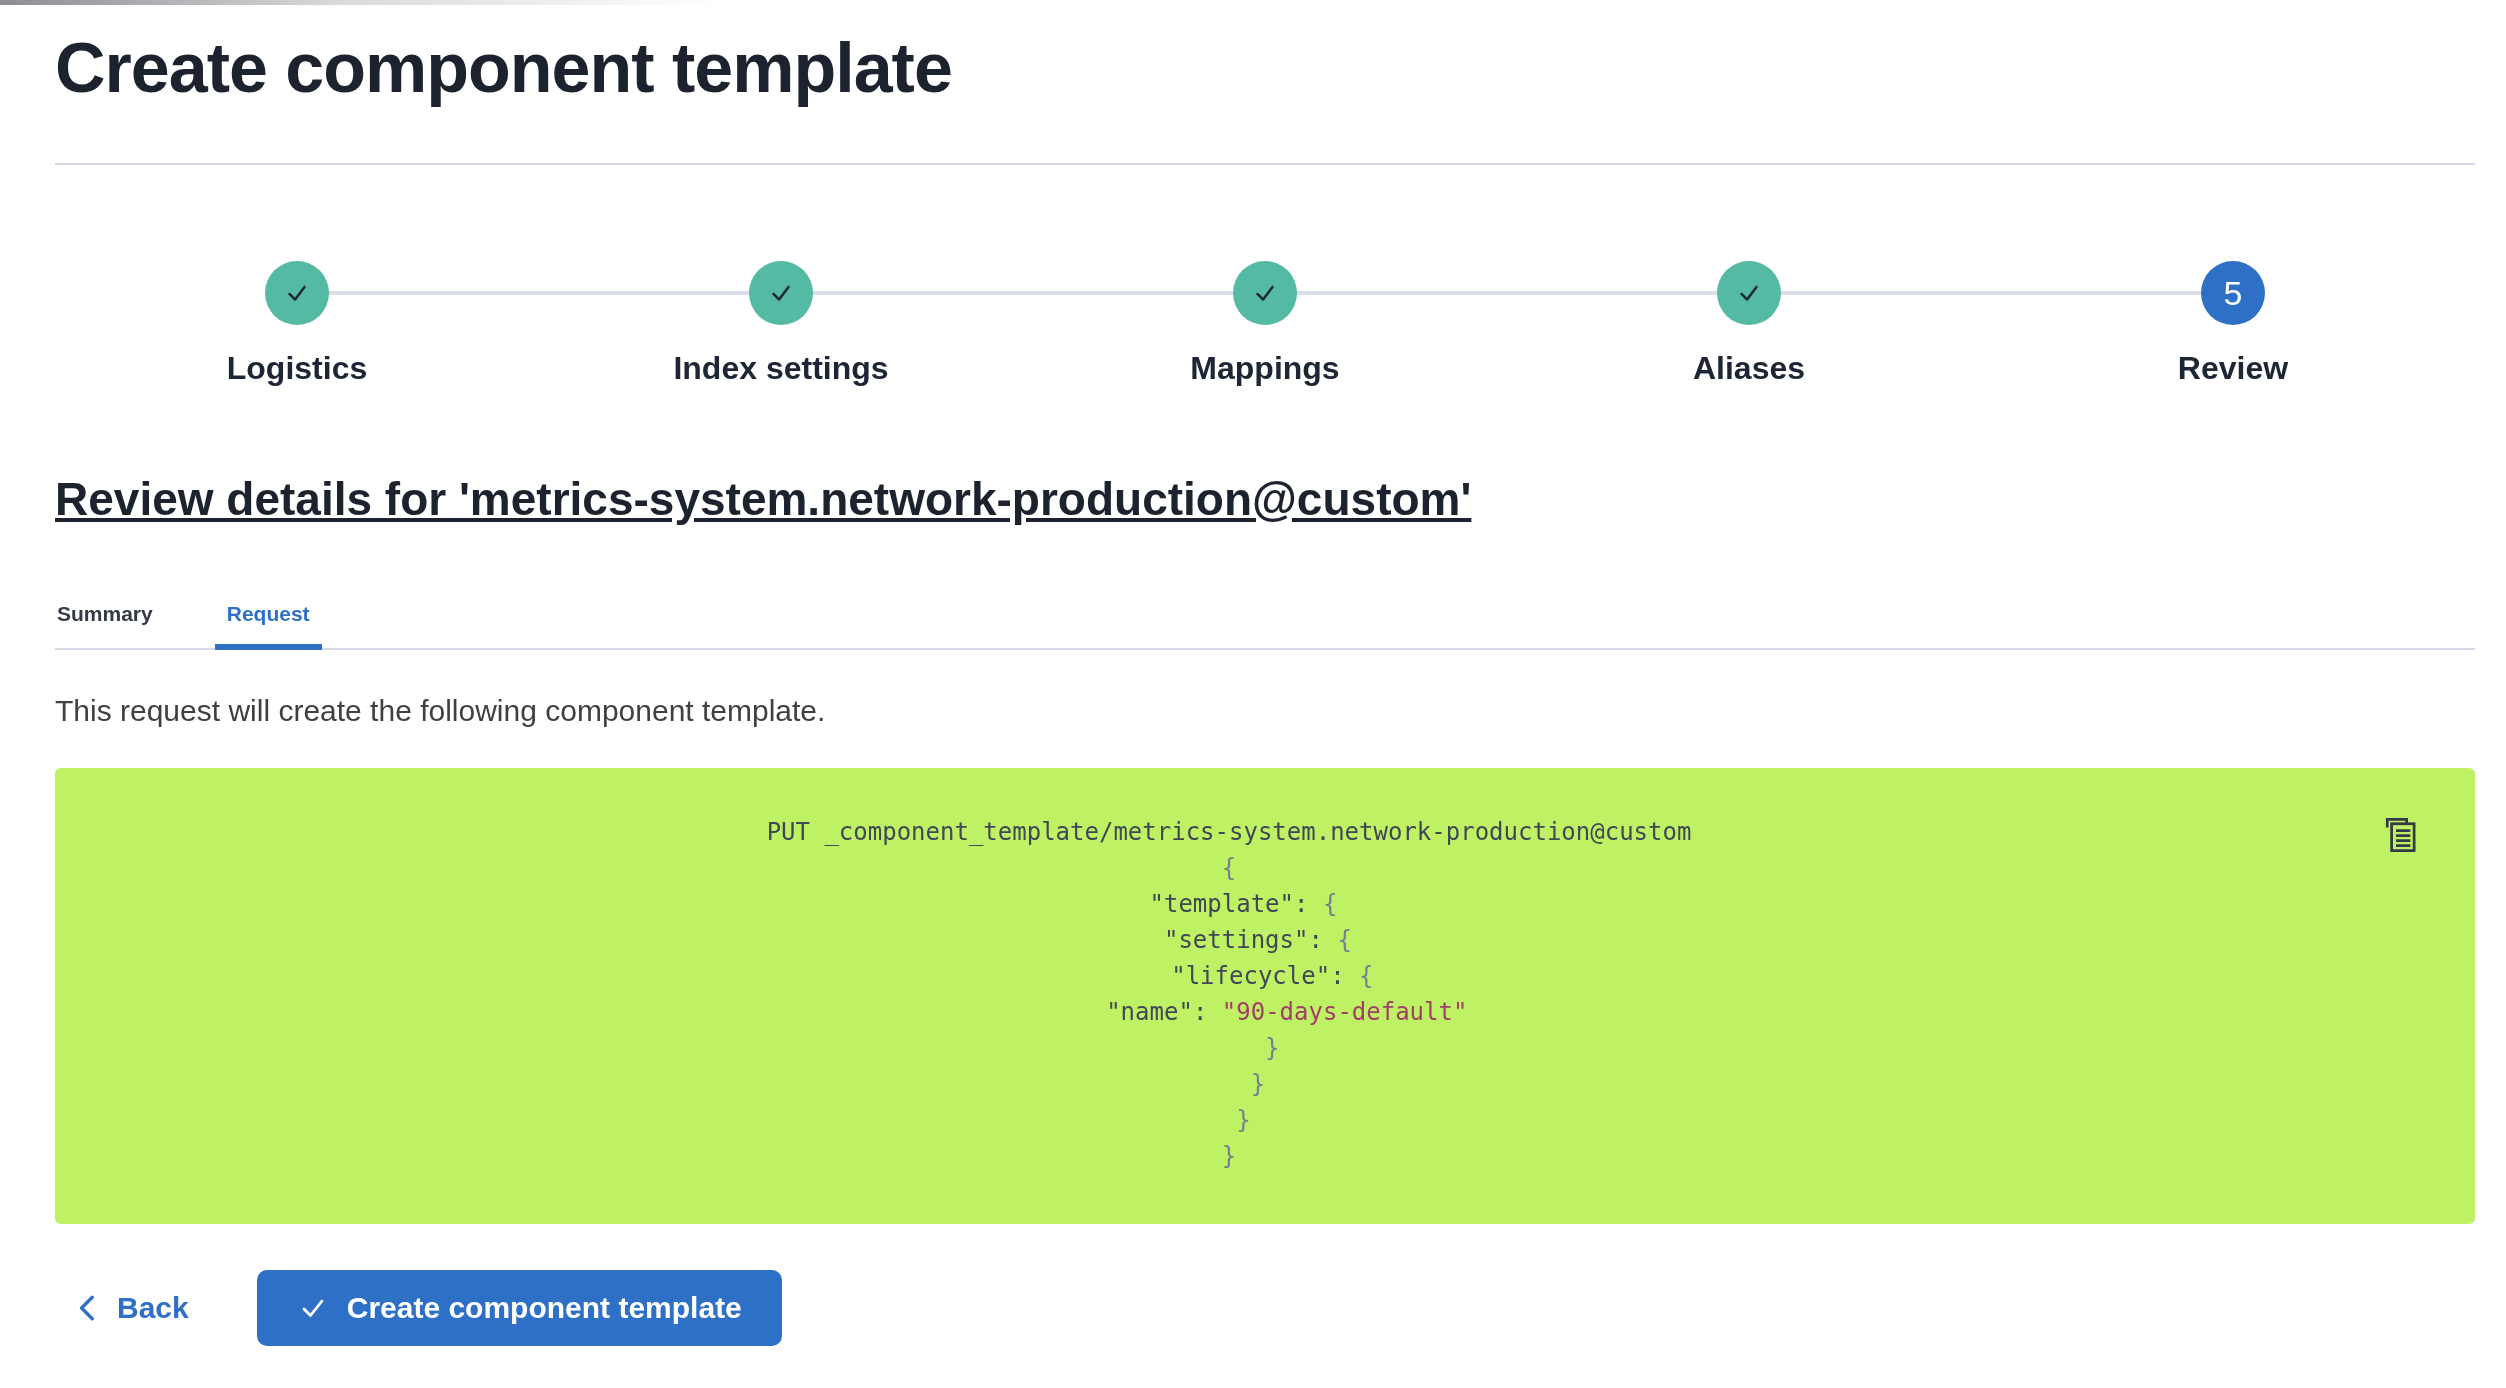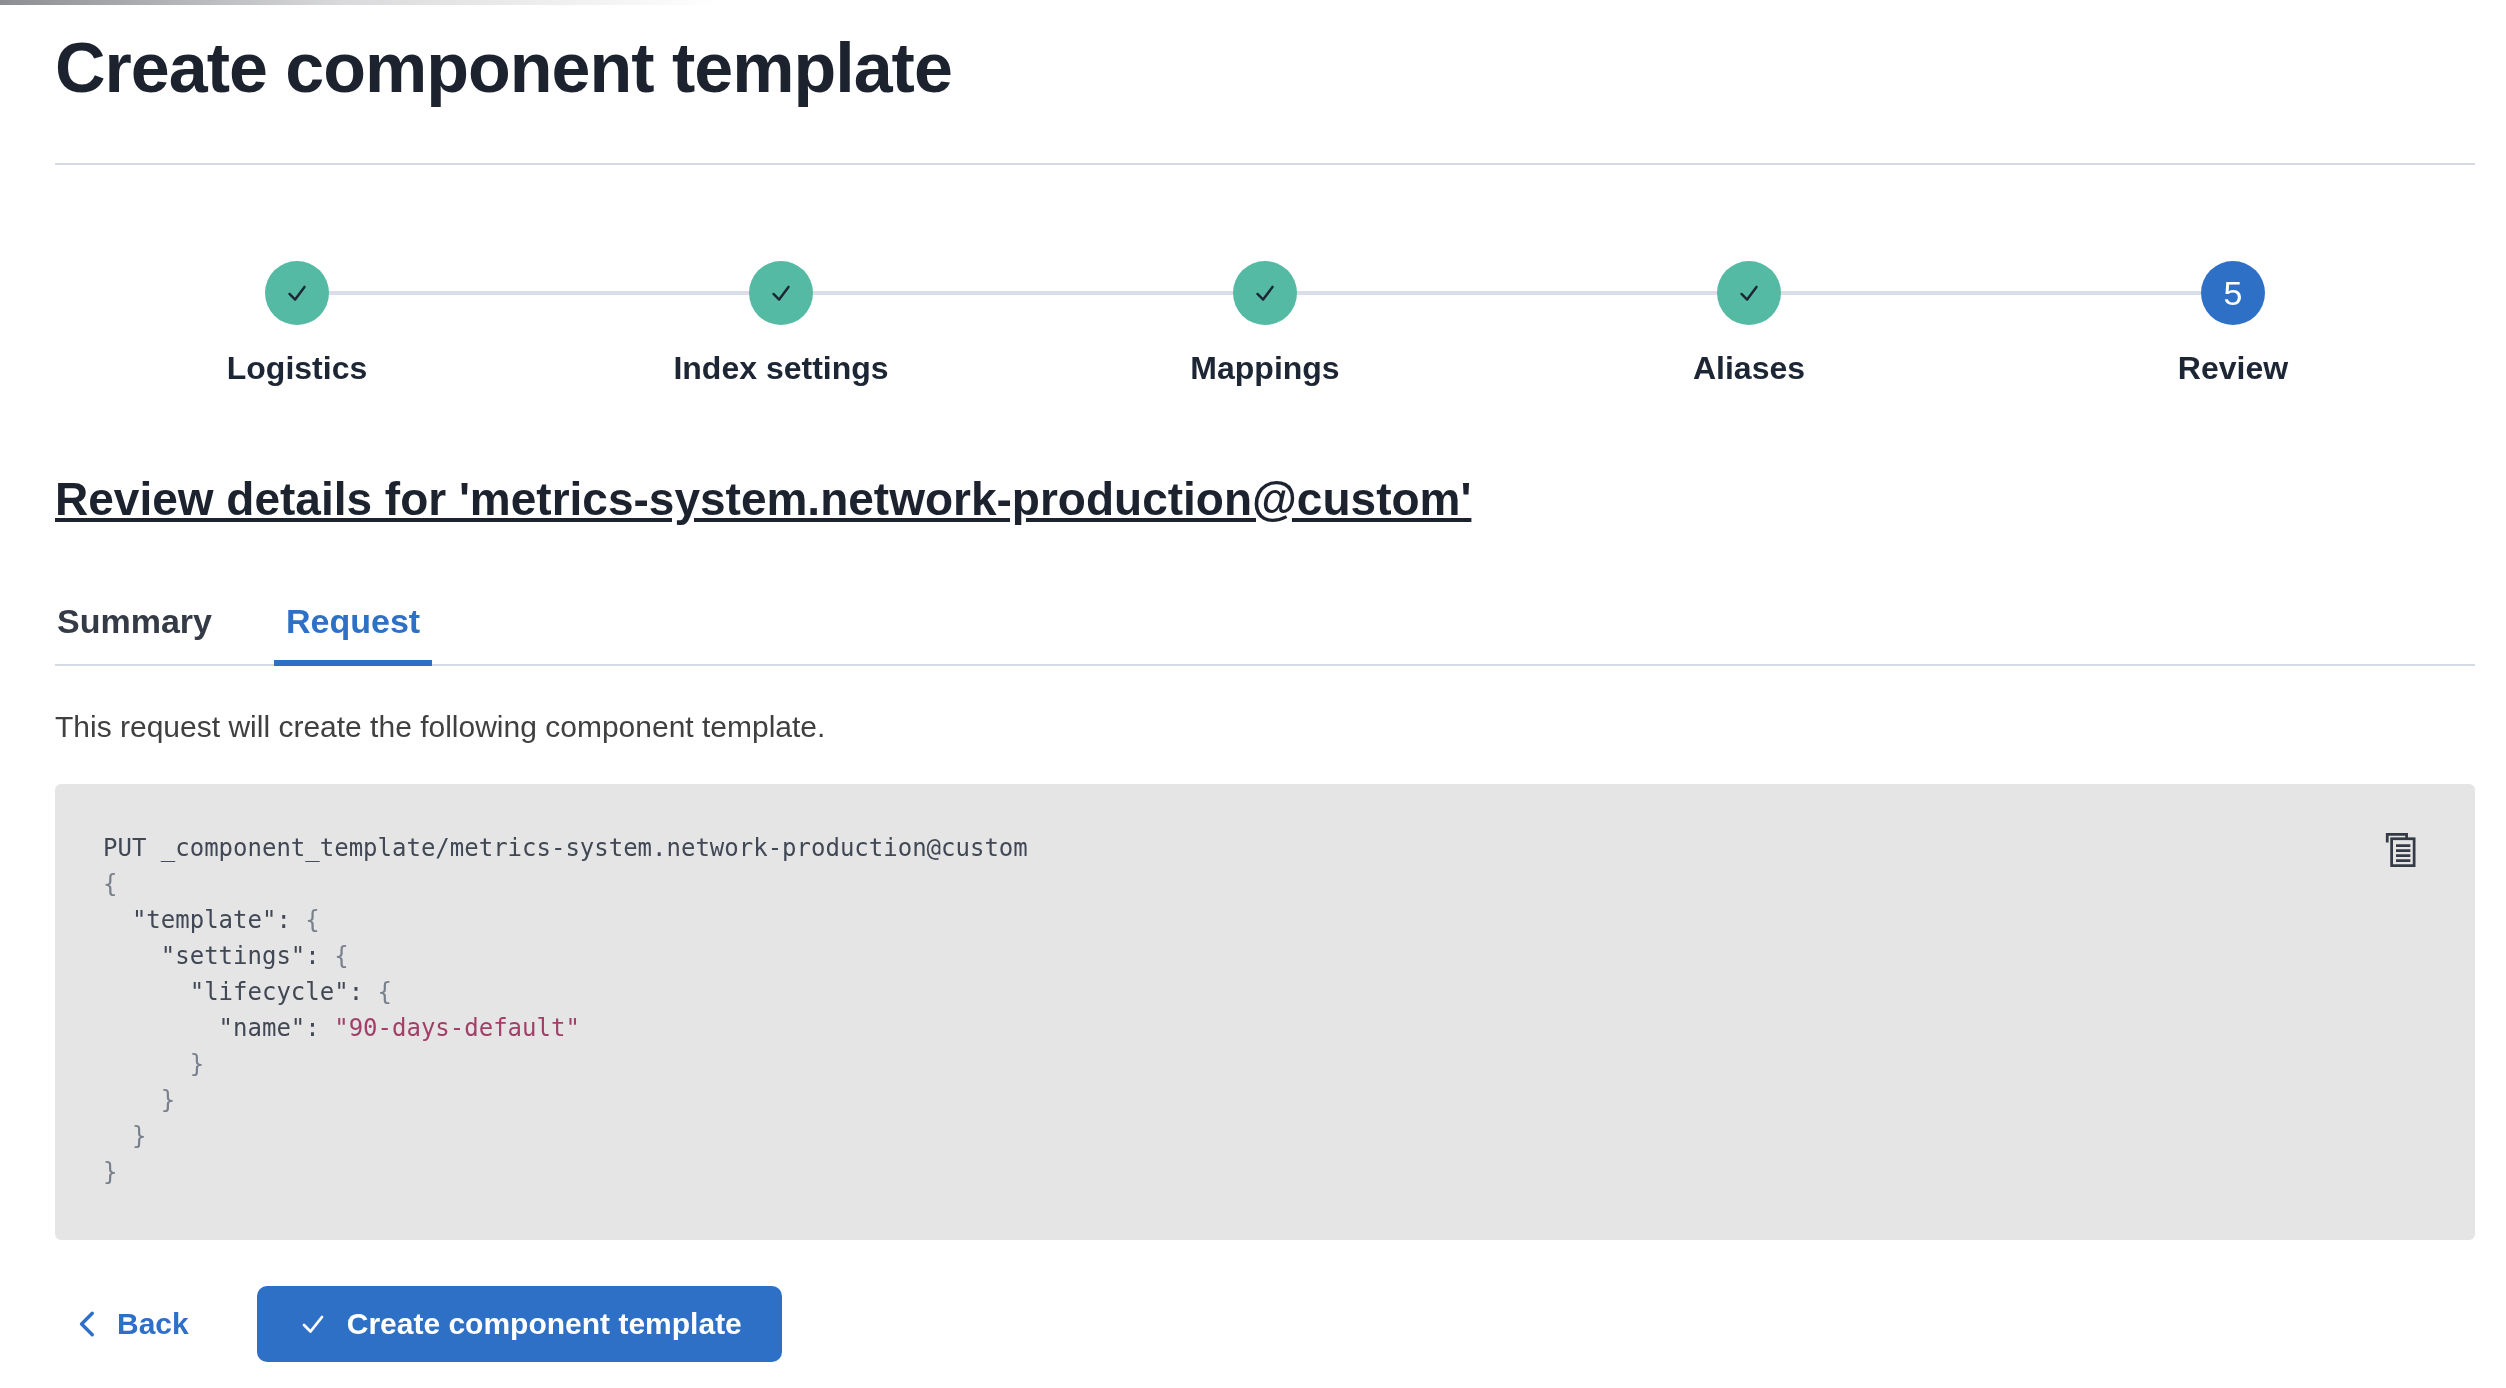--- a/index.html
+++ b/index.html
@@ -64,42 +64,43 @@
 
   
   .tabs {
     margin-top:74px;
     display:flex; gap:50px;
     border-bottom:2px solid #d3dae6;
   }
   .tab {
     background:none; border:none; cursor:pointer;
     font-family:"Liberation Sans", sans-serif;
-    font-size:34px; font-weight:700; color:#343b47;
+    font-size:21px; font-weight:700; color:#343b47;
     padding:0 12px 18px 12px;
     margin-bottom:-2px;
     border-bottom:6px solid transparent;
     line-height:1.2;
   }
   .tab:first-child { margin-left:-10px; }
   .tab.active { color:#2f70c7; border-bottom-color:#2f70c7; }
 
   
   p.desc {
     margin:40px 0 0 0;
     font-size:30px; line-height:42px; color:#404040; font-weight:400;
   }
 
   
   .code-block {
     position:relative;
     margin-top:36px;
-    background:#e5e5e5;
+    background:#bef264;
     border-radius:6px;
     padding:46px 120px 50px 48px;
+    text-align:center;
   }
   .code-block pre {
     margin:0;
     font-family:"DejaVu Sans Mono", monospace;
     font-size:24px; line-height:36px;
     white-space:pre;
     color:#414855;
   }
   .seg-p { color:#414855; }
   .seg-g { color:#79808d; }

